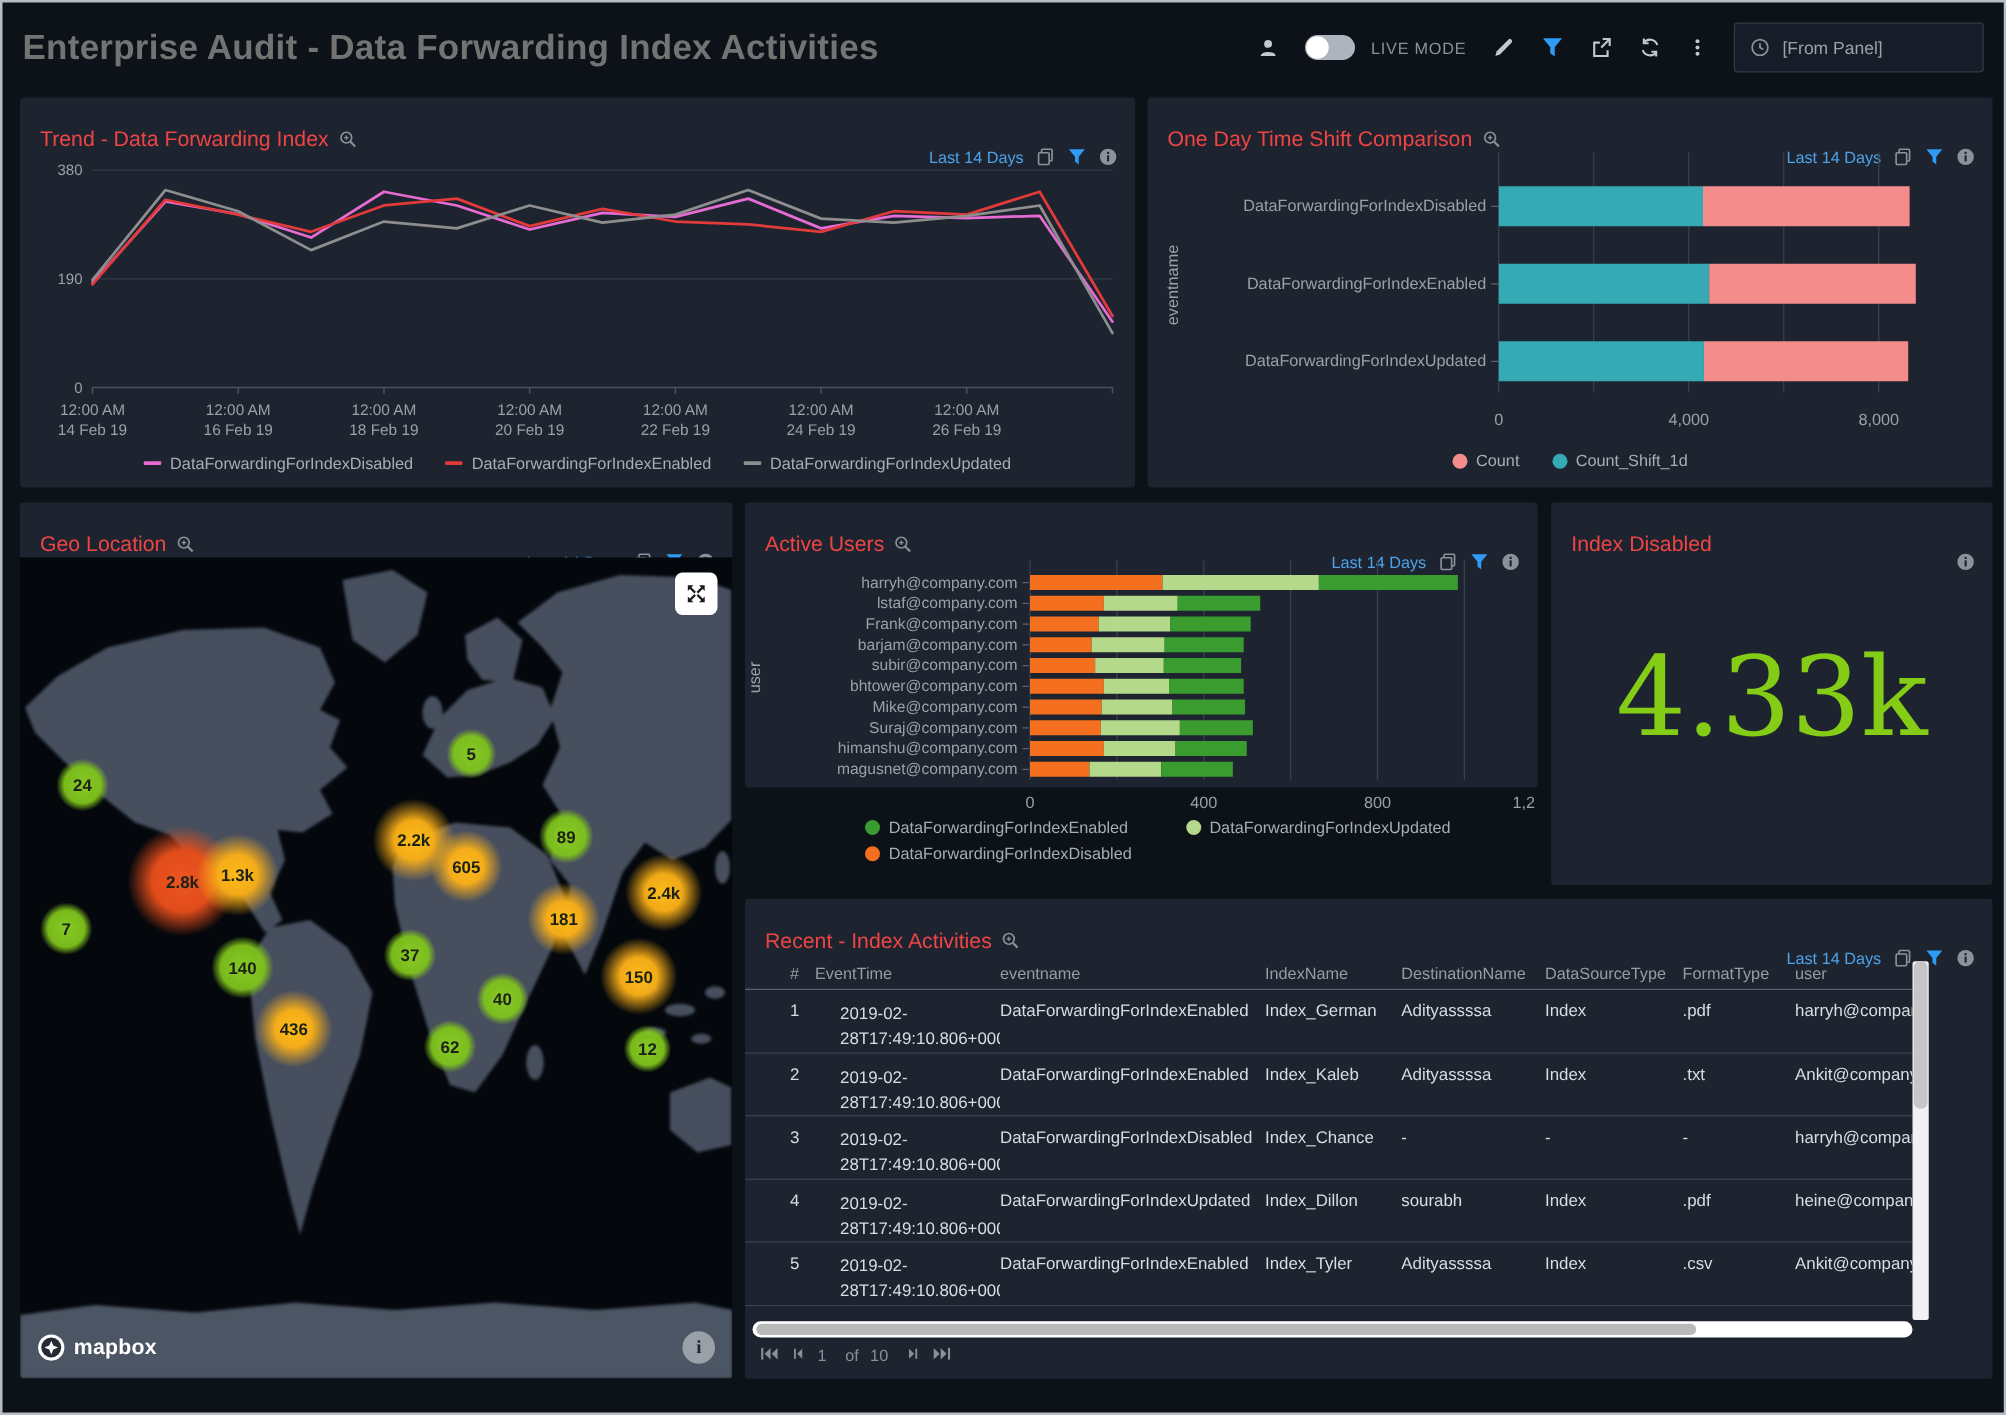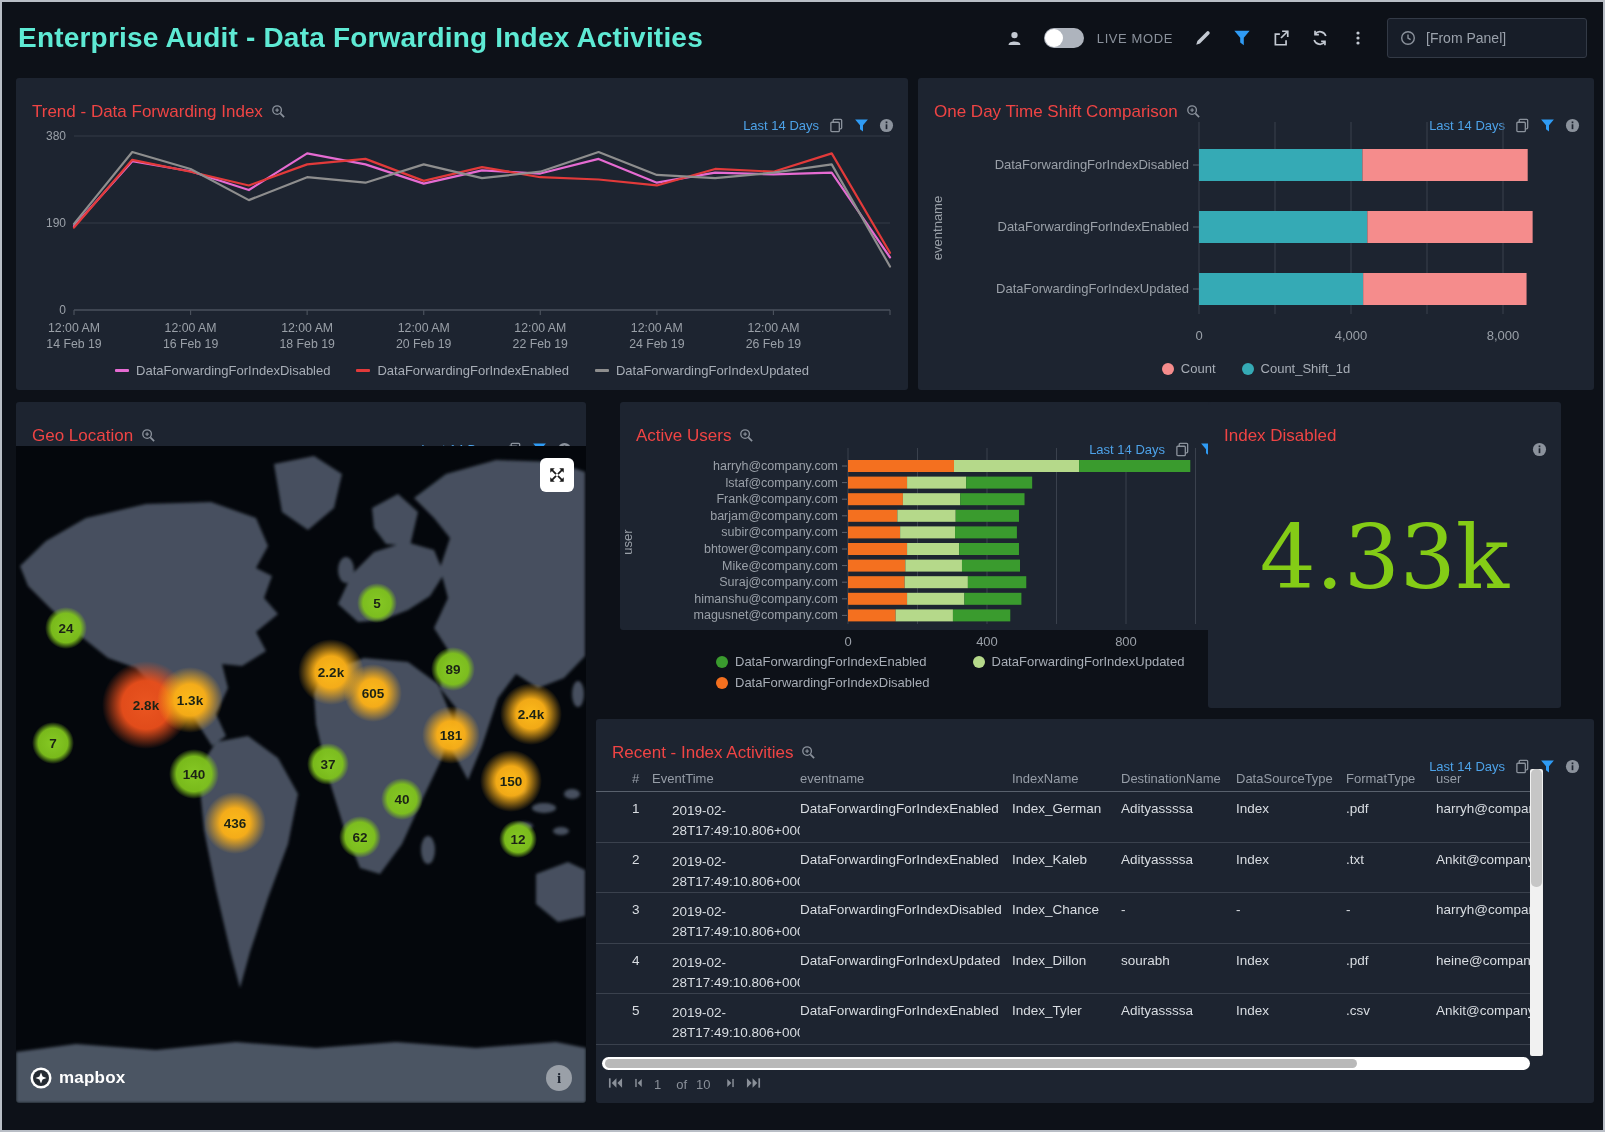--- a/index.html
+++ b/index.html
@@ -2,21 +2,21 @@
 <html><head>
 <meta charset="utf-8">
 <style>
   * { margin:0; padding:0; box-sizing:border-box; }
   html,body { background:#090c12; }
   body { font-family:"Liberation Sans", sans-serif; }
   .page { position:relative; width:1605px; height:1132px; background:#0d1118; border:2px solid #b9bec6; overflow:hidden; }
 
   
   .topbar { position:absolute; left:0; top:0; width:100%; height:72px; display:flex; align-items:center; justify-content:space-between; padding:0 16px; }
-  .topbar h1 { font-size:28px; font-weight:600; color:#5eead4; letter-spacing:.2px; }
+  .topbar h1 { font-size:28px; font-weight:600; color:#737373; letter-spacing:.2px; }
   .topbar-controls { display:flex; align-items:center; gap:21px; }
   .icon { display:inline-block; color:#c3c9d2; }
   .icon svg { display:block; }
   .toggle { width:40px; height:20px; border-radius:10px; background:#aeb4bd; position:relative; cursor:pointer; }
   .toggle .knob { position:absolute; left:1px; top:1px; width:18px; height:18px; border-radius:50%; background:#ffffff; }
   .livemode { font-size:13px; color:#8b929c; letter-spacing:.6px; margin-left:-8px; }
   .timebox { display:flex; align-items:center; gap:10px; width:200px; height:40px; padding:0 12px; background:#171d28; border:1px solid #333a46; border-radius:3px; color:#9aa1ab; font-size:14px; cursor:pointer; }
   .blue { color:#2f9bf4; }
 
   
@@ -24,22 +24,22 @@
   .phead { display:flex; align-items:center; justify-content:space-between; padding:12px 14px 0 16px; }
   .phead-left { display:flex; align-items:center; gap:8px; }
   .ptitle { font-size:17px; color:#ef4444; font-weight:500; }
   .phead-right { display:flex; align-items:center; gap:10px;margin-top:28px; }
   .trange { font-size:13px; color:#4da2e8; cursor:pointer; }
   .dimicon { color:#8b929c; }
 
   .panel-trend   { left:14px;  top:76px;  width:892px; height:312px; }
   .panel-shift   { left:916px; top:76px;  width:676px; height:312px; }
   .panel-geo     { left:14px;  top:400px; width:570px; height:701px; }
-  .panel-users   { left:618px; top:400px; width:634px; height:228px; }
-  .panel-single  { left:1206px;top:400px; width:353px; height:306px; }
+  .panel-users   { left:594px; top:400px; width:634px; height:228px; }
+  .panel-single  { left:1239px;top:400px; width:353px; height:306px; }
   .panel-recent  { left:594px; top:717px; width:998px; height:384px; }
 
   .legend { position:absolute; display:flex; align-items:center; justify-content:center; gap:26px; width:100%; font-size:13px; color:#a7adb6; }
   .legend .li { display:flex; align-items:center; gap:7px; }
   .dash { width:14px; height:3px; border-radius:1px; }
   .dot { width:12px; height:12px; border-radius:50%; }
 
   #trend-legend { bottom:12px; }
   #shift-legend { bottom:14px; }
   #users-legend { left:96px; top:252px; width:auto; flex-direction:column; align-items:flex-start; gap:6px; }

